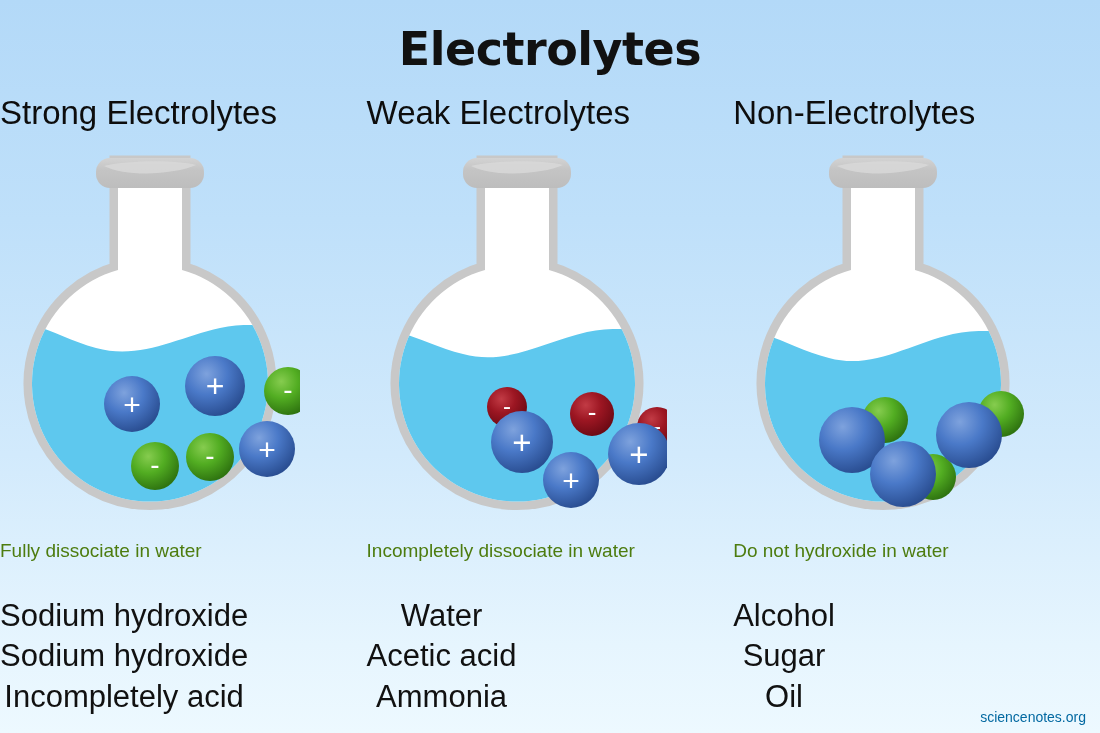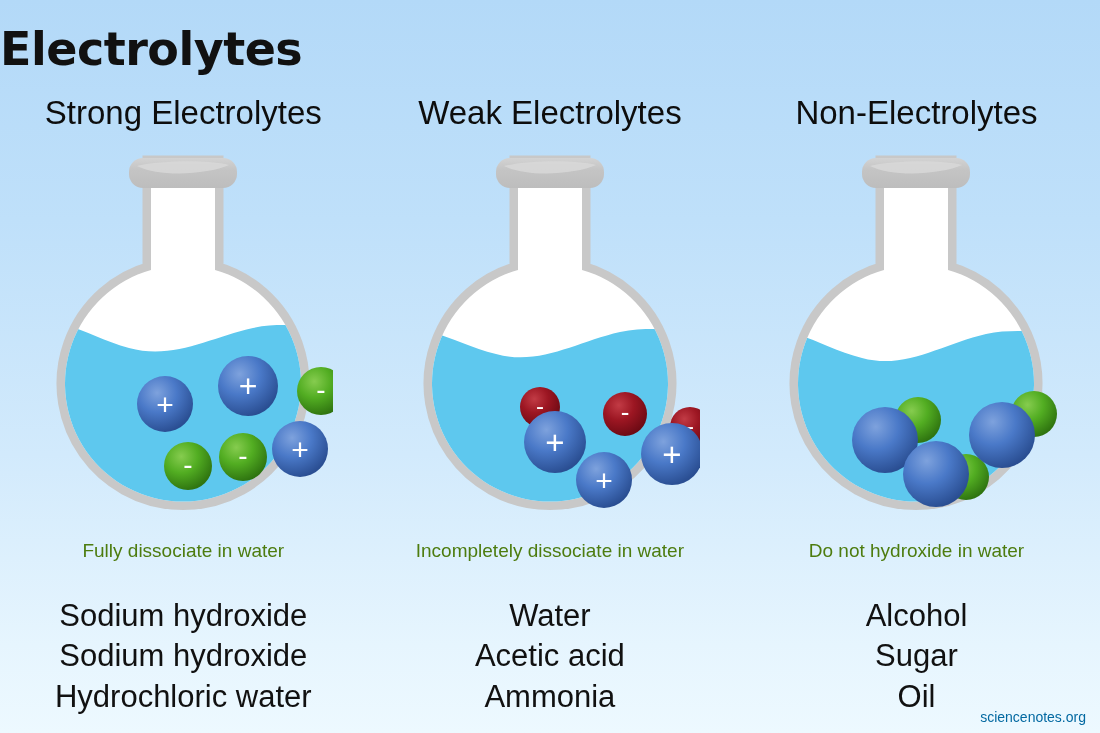--- a/index.html
+++ b/index.html
@@ -5,26 +5,26 @@
 <style>
   html,body{margin:0;padding:0;}
   body{
     width:1100px;height:733px;
     font-family:"DejaVu Sans","Liberation Sans",sans-serif;
     background:linear-gradient(180deg,#b3d9f8 0%,#bfe0fa 30%,#d2eafc 62%,#e6f5fe 88%,#edf9ff 100%);
     overflow:hidden;position:relative;
   }
   #infographic{position:absolute;inset:0;}
   .title{
-    position:absolute;top:22px;left:0;width:1100px;
+    position:absolute;top:22px;left:0;width:1100px;text-align:center;
     font-size:46px;font-weight:bold;color:#111;letter-spacing:-0.5px;
     font-family:"DejaVu Sans","Liberation Sans",sans-serif;
   }
   .columns{position:absolute;top:96px;left:0;width:1100px;height:637px;display:flex;}
-  .column{width:366.6px;position:relative;display:flex;flex-direction:column;align-items:center;}
+  .column{width:366.6px;position:relative;display:flex;flex-direction:column;align-items:flex-start;}
   .col-head{
     font-size:33px;color:#0d0d0d;text-align:center;line-height:1.05;
     font-family:"Liberation Sans",sans-serif;font-weight:400;
     height:54px;
   }
   .flask-wrap{width:300px;height:372px;position:relative;margin-top:2px;}
   .flask-wrap svg{display:block;width:300px;height:372px;}
   .sub-caption{
     font-size:19px;color:#4d7c0f;text-align:center;margin-top:16px;
     font-family:"Liberation Sans",sans-serif;
@@ -96,21 +96,21 @@
           <g>
             <rect x="96" y="6" width="108" height="30" rx="14" fill="url(#rimG1)"></rect>
             <path d="M104,14 C 130,8 176,8 196,13 C 176,22 128,26 104,14 Z" fill="#d8d8d8" opacity="0.85"></path>
           </g>
         </svg>
       </div>
       <div class="sub-caption">Fully dissociate in water</div>
       <div class="examples">
         <div>Sodium hydroxide</div>
         <div>Sodium hydroxide</div>
-        <div>Hydrochloric water</div>
+        <div>Incompletely acid</div>
       </div>
     </div>
 
     <div class="column">
       <div class="col-head">Weak Electrolytes</div>
       <div class="flask-wrap">
         <svg viewBox="0 0 300 372" xmlns="http://www.w3.org/2000/svg">
           <defs>
             <clipPath id="bodyClip2">
               <path d="M118,8 L182,8 L182,118 A118,118 0 1 1 118,118 Z"></path>

